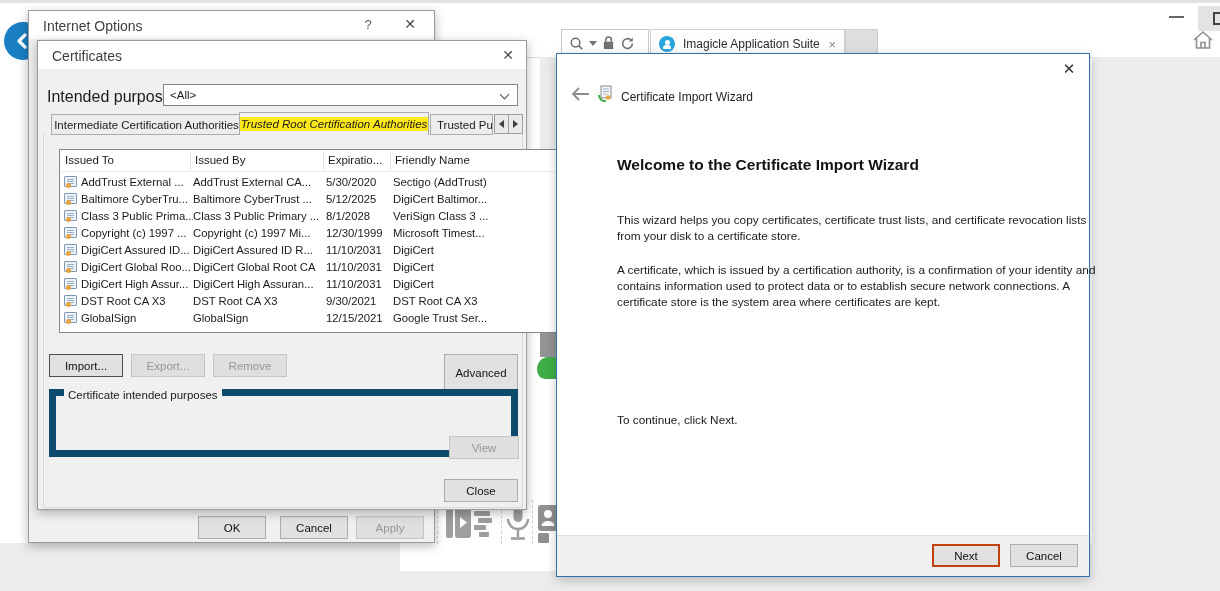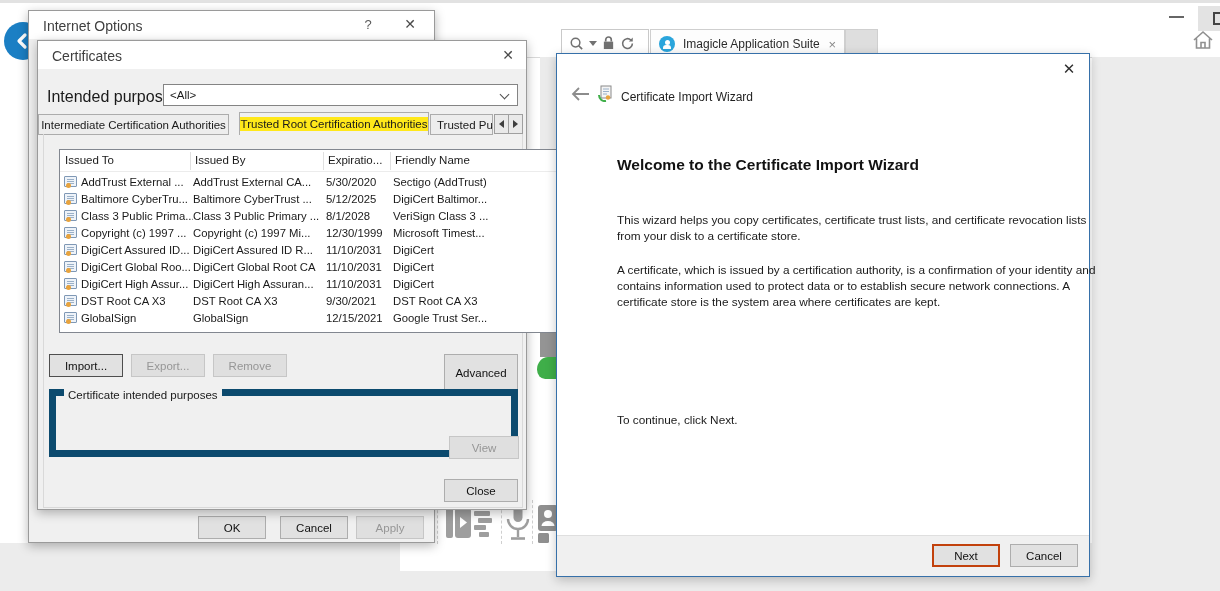--- a/index.html
+++ b/index.html
@@ -54,21 +54,21 @@
   .io-close { position:absolute; left:372px; top:6px; width:18px; height:18px; text-align:center; }
 
   
   .cert-dlg { left:37px; top:40px; width:490px; height:470px; z-index:3; }
   .label { position:absolute; font-size:16px; color:#1a1a1a; white-space:nowrap; }
   .combo { position:absolute; left:125px; top:43px; width:355px; height:22px; background:#fff; border:1px solid #848484; display:flex; align-items:center; padding-left:6px; font-size:11.5px; color:#1a1a1a; }
   .combo-caret { position:absolute; right:9px; top:6px; width:7px; height:7px; border-right:1.6px solid #4f4f4f; border-bottom:1.6px solid #4f4f4f; transform:rotate(45deg); }
   .tabstrip { position:absolute; left:0; top:71px; width:100%; height:23px; }
   .tabitem { position:absolute; top:2px; height:21px; background:#ededed; border:1px solid #acacac; border-bottom:1px solid #acacac; font-size:11.5px; color:#1a1a1a; display:flex; align-items:center; justify-content:center; overflow:hidden; white-space:nowrap; }
   .tabitem.active { top:0; height:23px; background:#f0f0f0; border-bottom:none; z-index:2; }
-  .hl { background:#ffe81a; padding:1px 12px; }
+  .hl { background:#ffe81a; padding:1px 12px;font-style:italic; }
   .spin-btn { position:absolute; top:2px; width:15px; height:20px; background:#e9e9e9; border:1px solid #9f9f9f; display:flex; align-items:center; justify-content:center; }
   .tri-l { width:0; height:0; border-top:4px solid transparent; border-bottom:4px solid transparent; border-right:5px solid #3e3e3e; }
   .tri-r { width:0; height:0; border-top:4px solid transparent; border-bottom:4px solid transparent; border-left:5px solid #3e3e3e; }
   .tabpage { position:absolute; left:5px; top:93px; width:480px; height:374px; border:1px solid #d9d9d9; border-top:none; }
 
   .listview { position:absolute; left:21px; top:108px; width:535px; height:184px; background:#fff; border:1px solid #828790; overflow:hidden; }
   .lv-header { position:absolute; left:0; top:0; right:17px; height:22px; background:#fff; border-bottom:1px solid #ececec; font-size:11.5px; color:#1a1a1a; }
   .lv-h { position:absolute; top:4px; white-space:nowrap; }
   .lv-sep { position:absolute; top:2px; width:1px; height:18px; background:#e0e0e0; }
   .lv-rows { position:absolute; left:0; top:23px; right:17px; bottom:0; }
@@ -204,21 +204,21 @@
     <span class="x-glyph" style="position:absolute; right:12px; top:7px">✕</span>
   </div>
 
   <span class="label" style="left:9px; top:47px">Intended purpose:</span>
   <div class="combo">
     <span>&lt;All&gt;</span>
     <span class="combo-caret"></span>
   </div>
 
   <div class="tabstrip">
-    <div class="tabitem" style="left:0; width:191px">
+    <div class="tabitem" style="left:13px; width:191px">
       <span>Intermediate Certification Authorities</span>
     </div>
     <div class="tabitem active" style="left:201px; width:190px">
       <span class="hl">Trusted Root Certification Authorities</span>
 
     </div>
     <div class="tabitem" style="left:392px; width:63px; justify-content:flex-start; padding-left:6px">
       <span>Trusted Publ</span>
     </div>
     <div class="spin-btn" style="left:456px">

